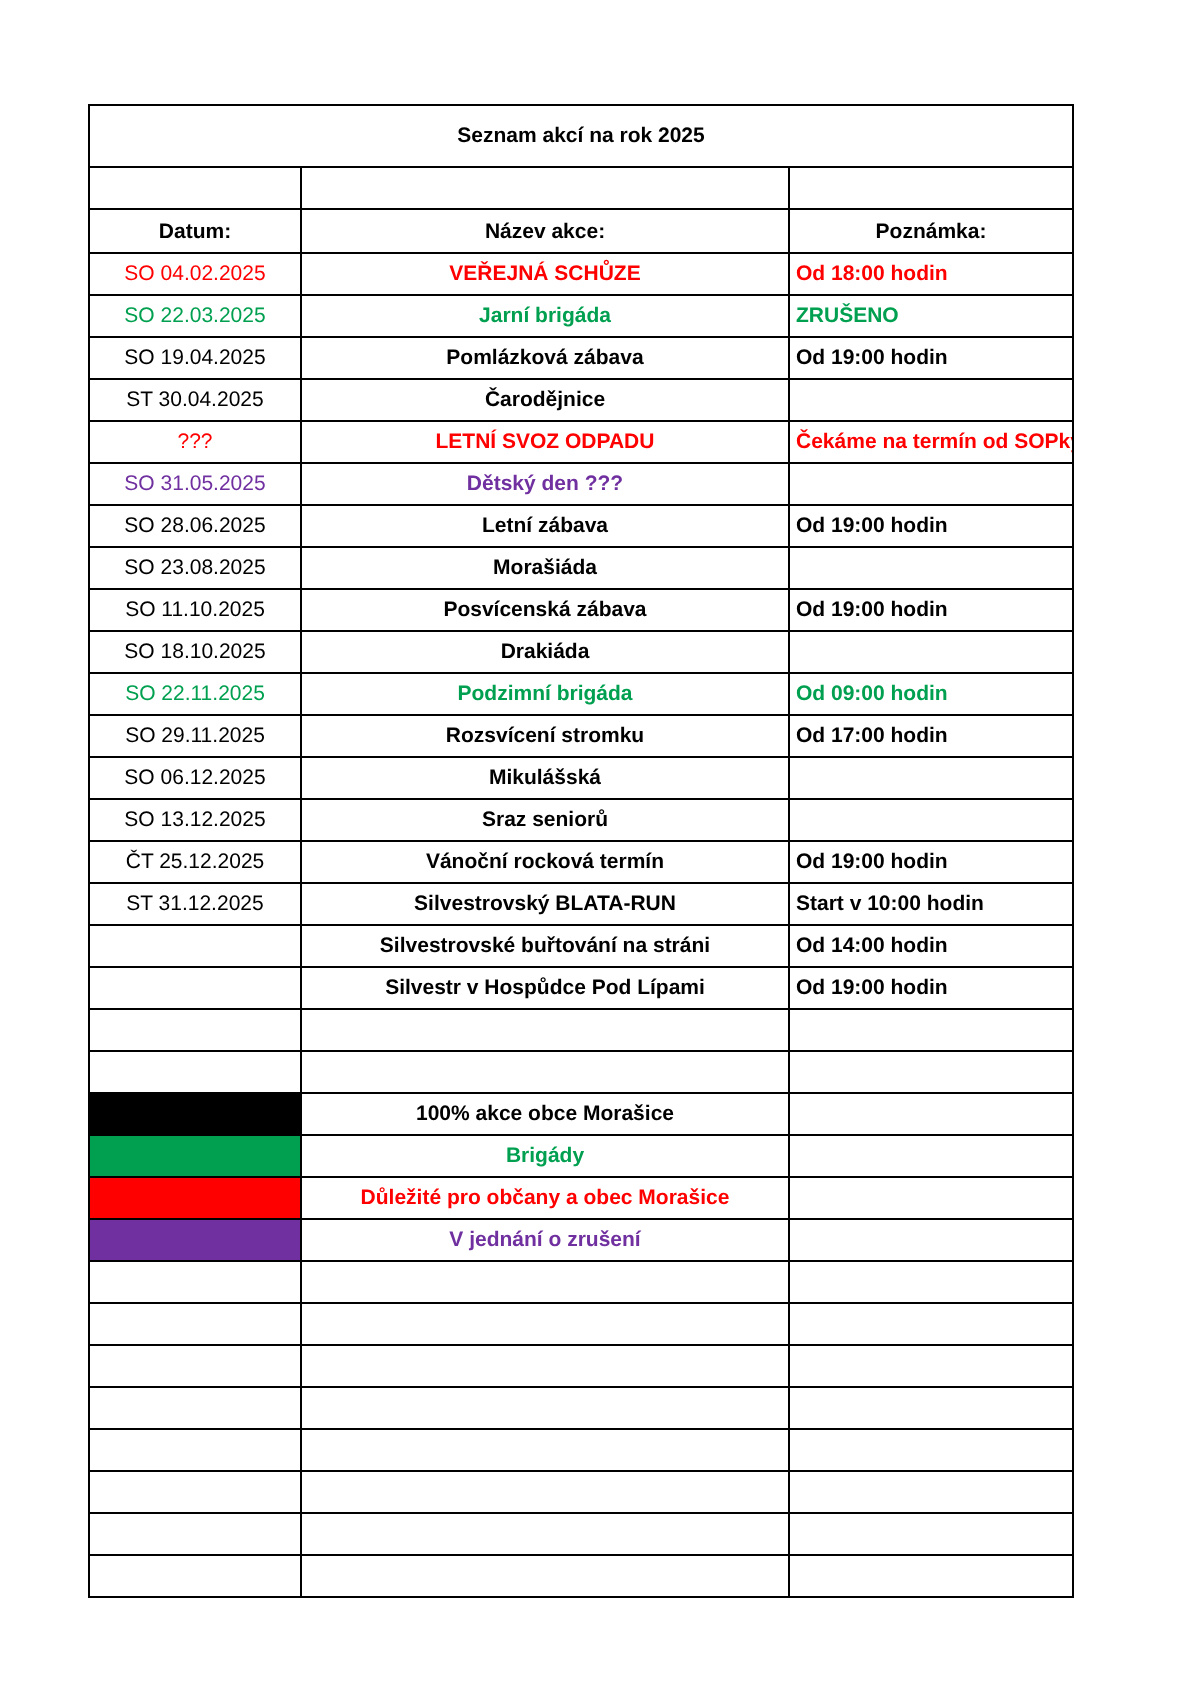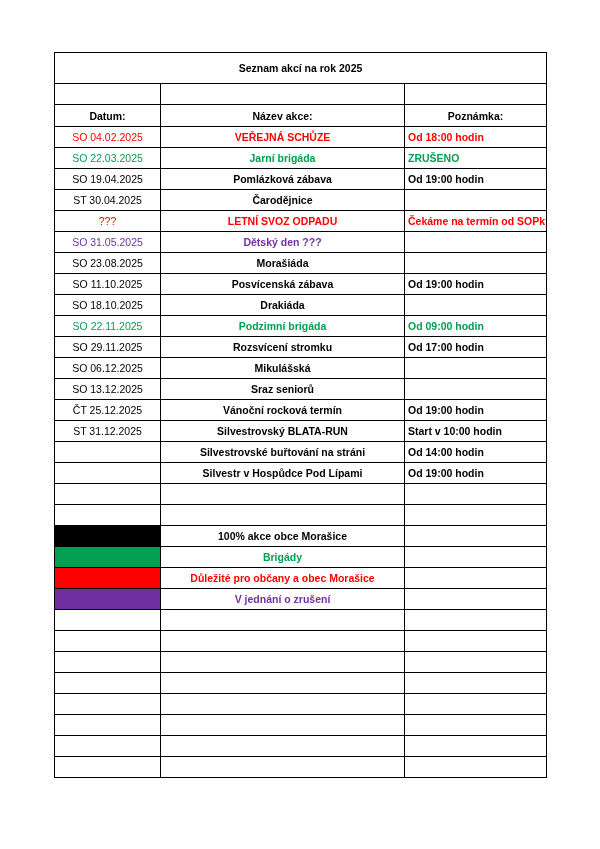--- a/index.html
+++ b/index.html
@@ -14,21 +14,21 @@
     color: #000000;
   }
   .page {
     position: relative;
     width: 600px;
     height: 849px;
     background: #ffffff;
   }
   table.sheet {
     position: absolute;
-    left: 54px;
+    left: 44px;
     top: 52px;
     width: 492px;
     border-collapse: collapse;
     table-layout: fixed;
     padding-left: 16px;
   }
   table.sheet td {
     border: 1px solid #000000;
     height: 20px;
     padding: 0 3px;
@@ -119,20 +119,25 @@
           <td class="c-date-cell red">???</td>
           <td class="c-name-cell red">LETNÍ SVOZ ODPADU</td>
           <td class="c-note-cell red small-note">Čekáme na termín od SOPky</td>
         </tr>
         <tr>
           <td class="c-date-cell purple">SO 31.05.2025</td>
           <td class="c-name-cell purple">Dětský den ???</td>
           <td class="c-note-cell purple"></td>
         </tr>
         <tr>
+          <td class="c-date-cell black">SO 28.06.2025</td>
+          <td class="c-name-cell black">Letní zábava</td>
+          <td class="c-note-cell black">Od 19:00 hodin</td>
+        </tr>
+        <tr>
           <td class="c-date-cell black">SO 23.08.2025</td>
           <td class="c-name-cell black">Morašiáda</td>
           <td class="c-note-cell black"></td>
         </tr>
         <tr>
           <td class="c-date-cell black">SO 11.10.2025</td>
           <td class="c-name-cell black">Posvícenská zábava</td>
           <td class="c-note-cell black">Od 19:00 hodin</td>
         </tr>
         <tr>

